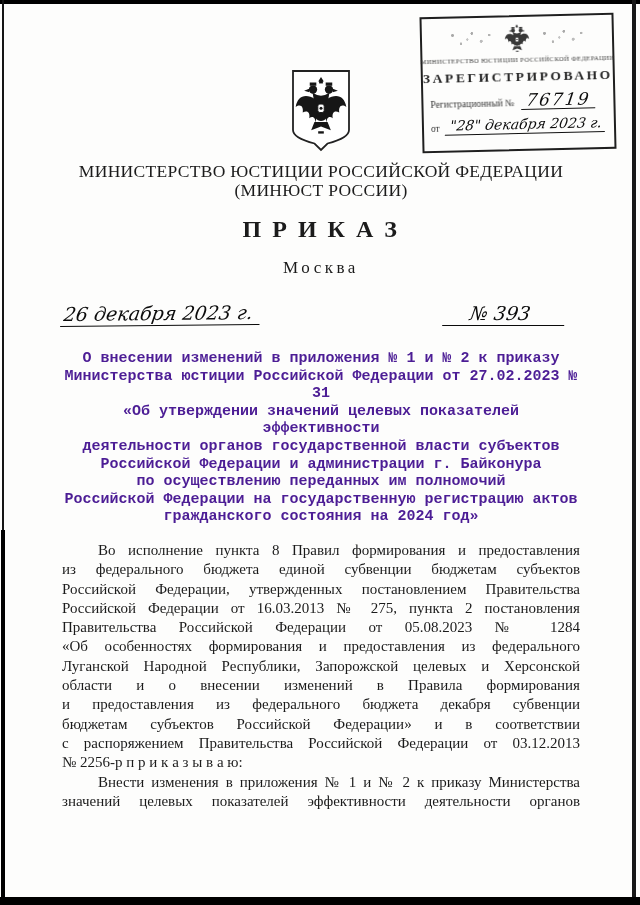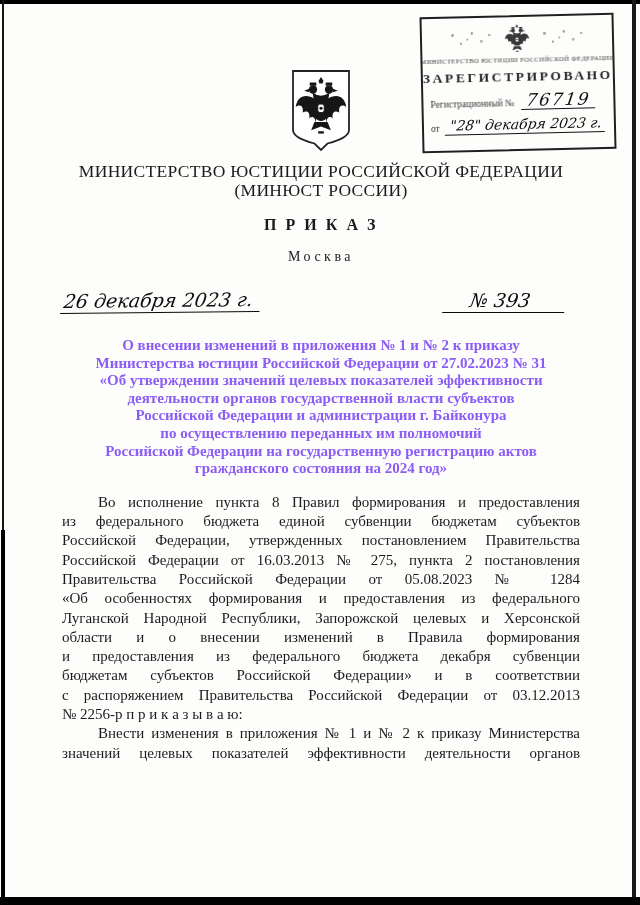--- a/index.html
+++ b/index.html
@@ -41,31 +41,31 @@
     transform:skewX(-9deg);color:#0c0c0c;}
   .stamp-regnum{font-size:17px;letter-spacing:2px;border-bottom:1.5px solid #111;
     margin-left:8px;padding:0 6px 0 4px;line-height:1;}
   .stamp-date{font-size:14px;border-bottom:1.5px solid #111;margin-left:6px;
     padding:0 4px 1px 4px;line-height:1.05;}
 
   
   .content{position:absolute;left:62px;top:0;width:518px;}
   .coat{width:64px;margin:68px auto 0;display:block;}
   .ministry{margin-top:8px;text-align:center;font-size:17.5px;line-height:19px;letter-spacing:.3px;}
-  .doctype{margin-top:16px;text-align:center;font-size:16px;font-weight:bold;letter-spacing:2.5px;}
-  .city{margin-top:15px;text-align:center;font-size:14px;letter-spacing:3.5px;}
+  .doctype{margin-top:16px;text-align:center;font-size:24px;font-weight:bold;letter-spacing:2.5px;}
+  .city{margin-top:15px;text-align:center;font-size:17px;letter-spacing:3.5px;}
 
   .dateline{margin-top:24px;display:flex;justify-content:space-between;align-items:flex-end;}
   .hand-date{font-size:19px;border-bottom:1.6px solid #0a0a0a;padding:0 8px 1px 2px;
     transform:skewX(-9deg) rotate(-.6deg);}
   .hand-num{font-size:19px;border-bottom:1.6px solid #0a0a0a;padding:0 36px 1px 26px;
     margin-right:14px;transform:skewX(-9deg);}
 
   .heading{margin-top:24px;text-align:center;font-weight:bold;font-size:15px;
-    line-height:17.6px;color:#8b5cf6;}
+    line-height:17.6px;color:#4c1d95;font-family:Liberation Mono, monospace;}
   .body-block{margin-top:15px;font-size:15px;line-height:19.3px;}
   .jline{text-align:justify;text-align-last:justify;white-space:normal;}
   .plain{text-align:right;text-align-last:left;}
   .indent{text-indent:36px;}
 </style>
 </head>
 <body>
 
 <svg width="0" height="0" style="position:absolute">
   <symbol id="dbl-eagle" viewBox="0 0 64 66">

